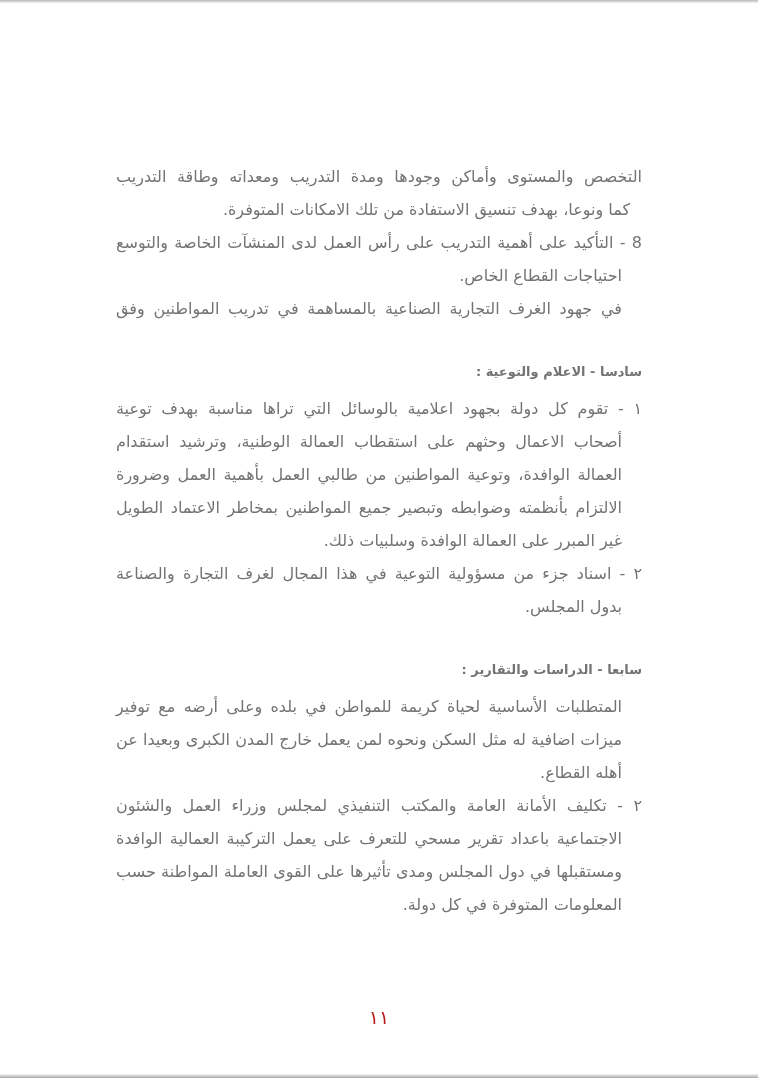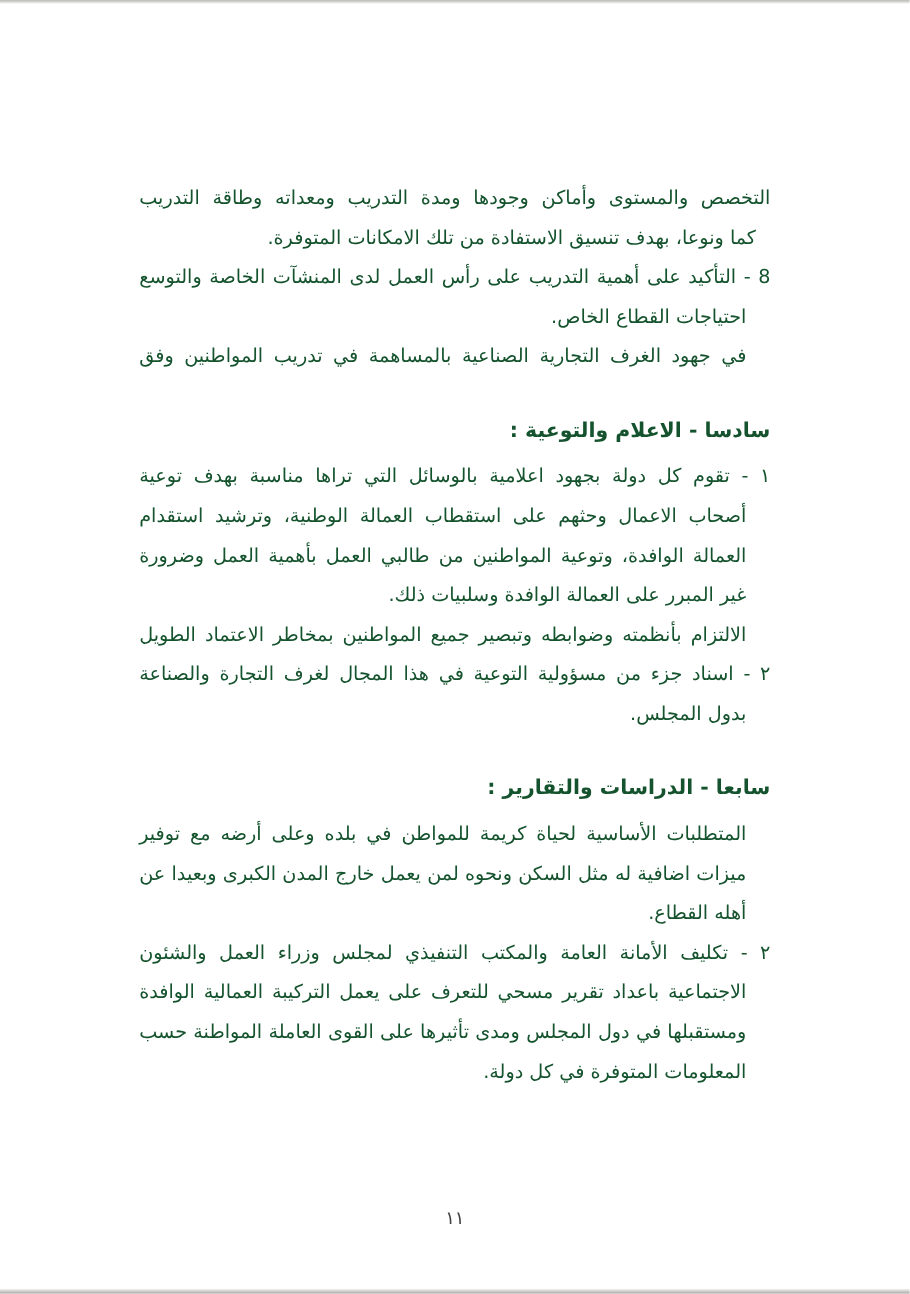--- a/index.html
+++ b/index.html
@@ -23,58 +23,58 @@
     background: linear-gradient(#b9b8b5, #f4f4f2);
   }
   .scan-edge-bottom {
     position: absolute;
     bottom: 0; left: 0; right: 0;
     height: 4px;
     background: linear-gradient(#f4f4f2, #a9a8a5);
   }
   .content {
     position: absolute;
-    top: 148px;
+    top: 160px;
     right: 116px;
     width: 526px;
     direction: rtl;
-    color: #14532d;
+    color: #737373;
     font-size: 16px;
     line-height: 33px;
   }
   .line {
     text-align: justify;
     text-align-last: justify;
     white-space: normal;
   }
   .line.last {
     text-align-last: right;
   }
   .line.indent {
     padding-right: 20px;
   }
   .line.indent-sm {
     padding-right: 12px;
   }
   .heading {
-    font-size: 17px;
+    font-size: 13px;
     font-weight: bold;
     line-height: 33px;
     margin-top: 30px;
     margin-bottom: 4px;
     text-align: right;
   }
   .page-number {
     position: absolute;
     top: 1006px;
     left: 0;
     width: 758px;
     text-align: center;
-    font-size: 15px;
-    color: #404040;
+    font-size: 19px;
+    color: #b91c1c;
     direction: rtl;
   }
 </style>
 </head>
 <body>
 
 <div class="page">
   <div class="scan-edge-top"></div>
 
   <div class="content" lang="ar" dir="rtl">
@@ -89,22 +89,22 @@
       <div class="line last indent">احتياجات القطاع الخاص.</div>
       <div class="line just indent">في جهود الغرف التجارية الصناعية بالمساهمة في تدريب المواطنين وفق</div>
     </div>
 
     <div class="heading">سادسا - الاعلام والتوعية :</div>
 
     <div class="para">
       <div class="line just">١ - تقوم كل دولة بجهود اعلامية بالوسائل التي تراها مناسبة بهدف توعية</div>
       <div class="line just indent">أصحاب الاعمال وحثهم على استقطاب العمالة الوطنية، وترشيد استقدام</div>
       <div class="line just indent">العمالة الوافدة، وتوعية المواطنين من طالبي العمل بأهمية العمل وضرورة</div>
+      <div class="line just indent">الالتزام بأنظمته وضوابطه وتبصير جميع المواطنين بمخاطر الاعتماد الطويل</div>
       <div class="line last indent">غير المبرر على العمالة الوافدة وسلبيات ذلك.</div>
-      <div class="line just indent">الالتزام بأنظمته وضوابطه وتبصير جميع المواطنين بمخاطر الاعتماد الطويل</div>
     </div>
 
     <div class="para">
       <div class="line just">٢ - اسناد جزء من مسؤولية التوعية في هذا المجال لغرف التجارة والصناعة</div>
       <div class="line last indent">بدول المجلس.</div>
     </div>
 
     <div class="heading">سابعا - الدراسات والتقارير :</div>
 
     <div class="para">

